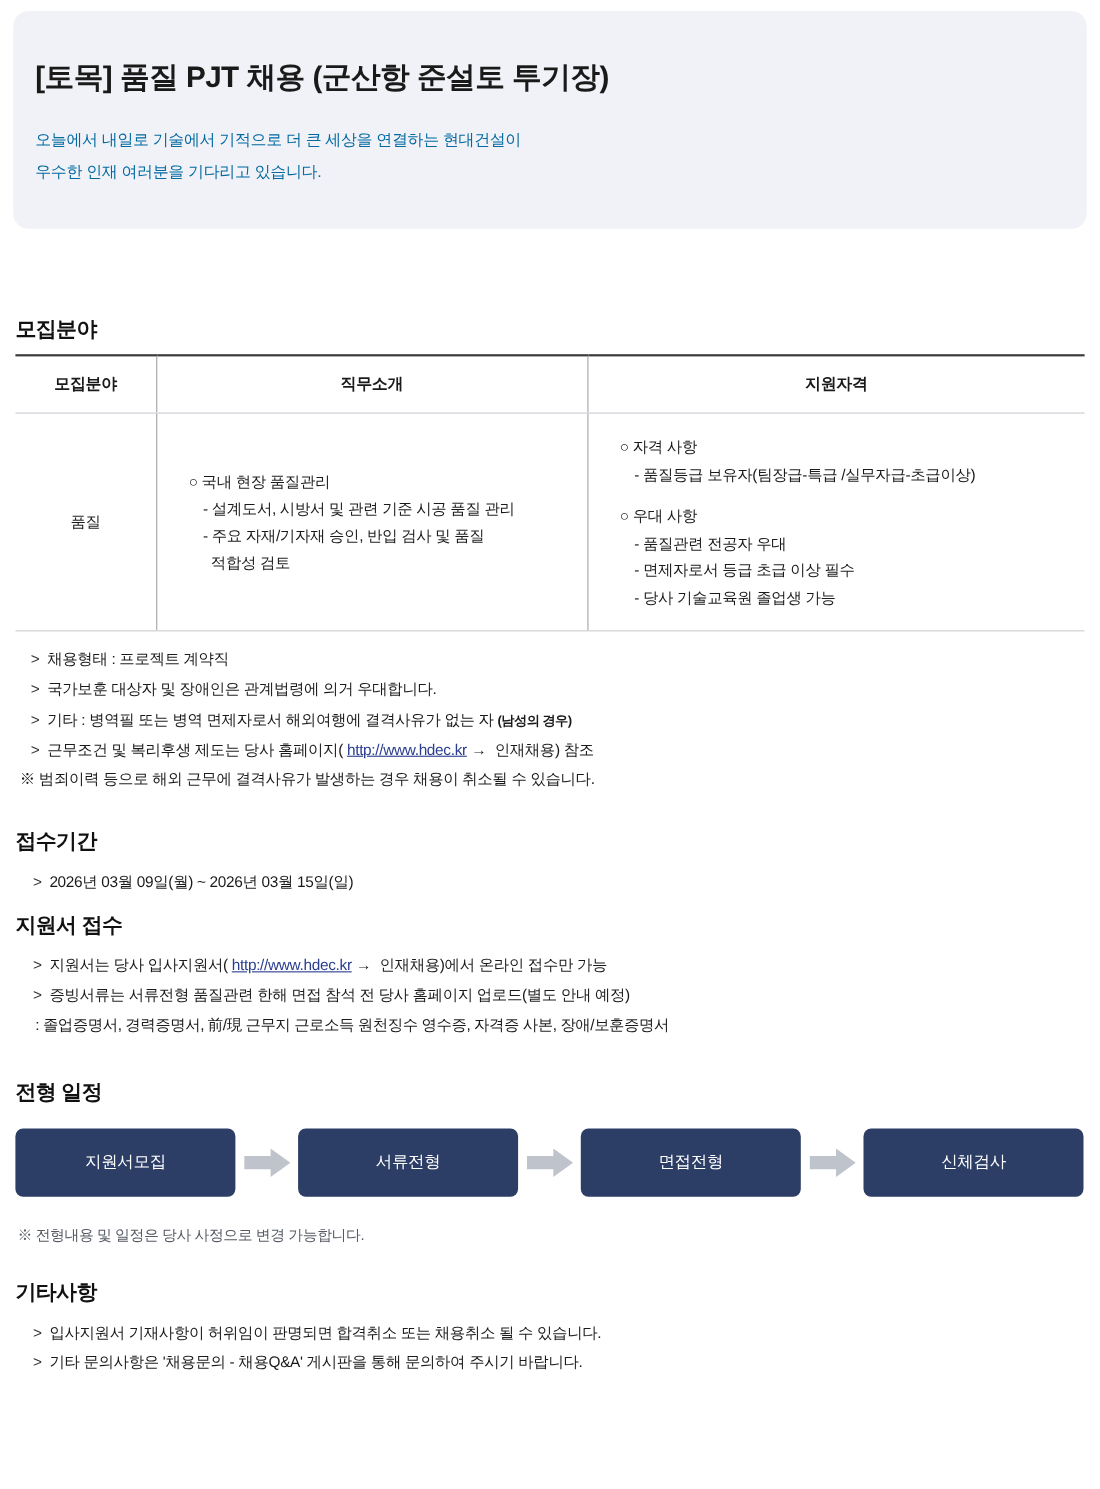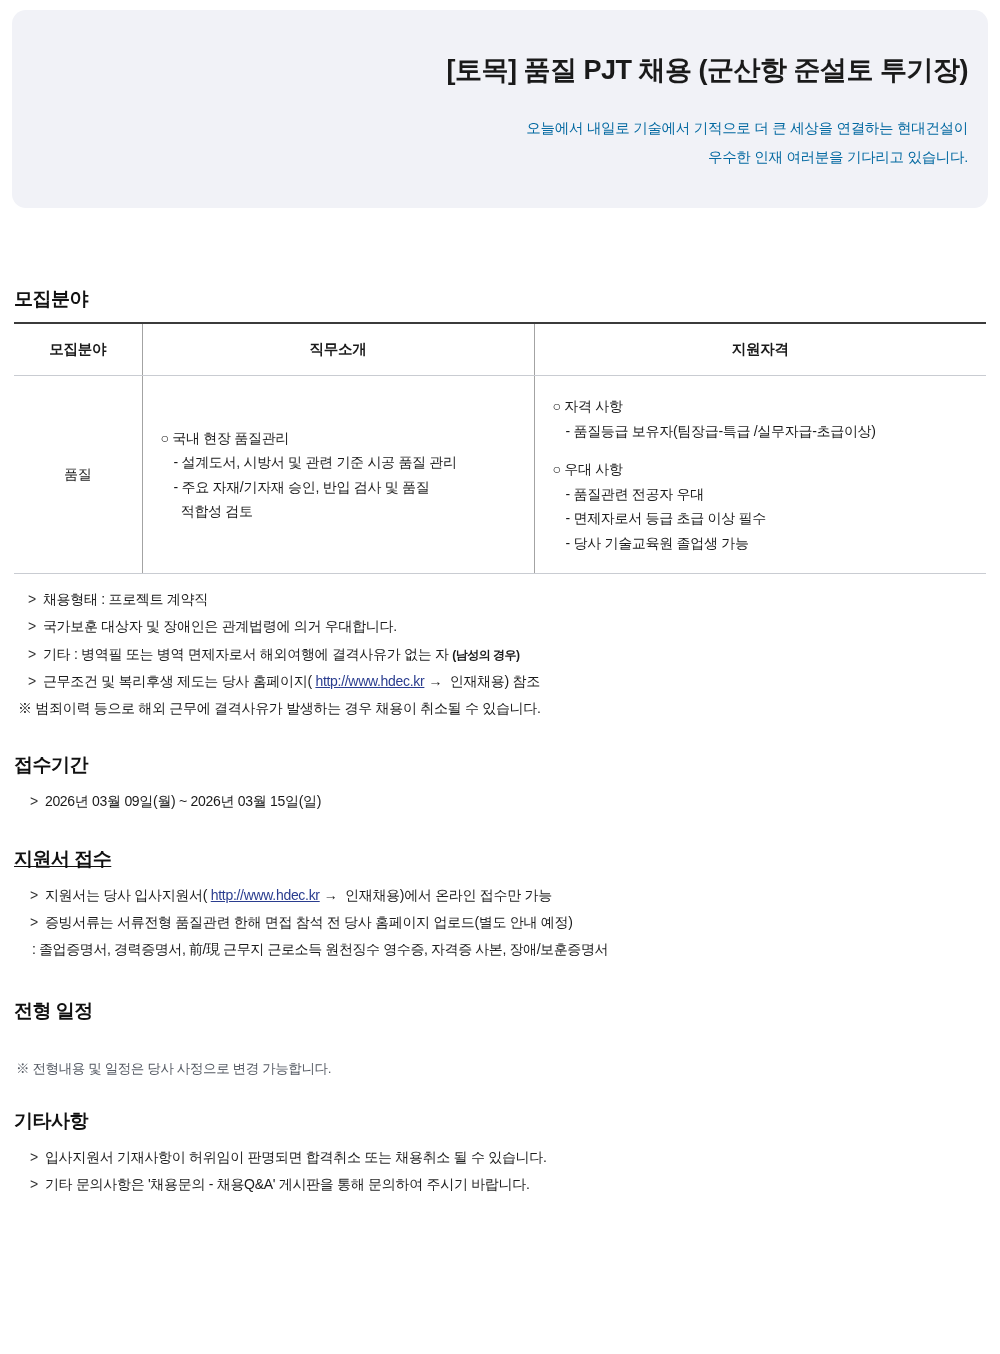--- a/index.html
+++ b/index.html
@@ -20,21 +20,21 @@
     position: relative;
     box-sizing: border-box;
   }
 
   
   .hero {
     margin: 10px 12px 0 12px;
     background: #f1f2f7;
     border-radius: 14px;
     padding: 34px 20px 36px 20px;
-    text-align: right;
+    text-align: left;
   }
   .hero-title {
     font-size: 27px;
     font-weight: bold;
     color: #1a1a1a;
     letter-spacing: -0.5px;
     margin: 8px 0 26px 0;
   }
   .hero-sub {
     font-size: 14.5px;
@@ -46,21 +46,21 @@
   
   .section-title {
     font-size: 19px;
     font-weight: bold;
     color: #111111;
     letter-spacing: -0.5px;
     margin: 0 0 10px 14px;
   }
   .sec-gap-1 { margin-top: 78px; }
   .sec-gap-2 { margin-top: 30px; }
-  .sec-gap-3 { margin-top: 30px; text-decoration: underline; }
+  .sec-gap-3 { margin-top: 12px; }
   .sec-gap-4 { margin-top: 34px; }
   .sec-gap-5 { margin-top: 30px; }
 
   
   .tbl-wrap { padding: 0 14px; }
   table.recruit {
     width: 972px;
     border-collapse: collapse;
     table-layout: fixed;
     font-size: 14px;
@@ -71,21 +71,21 @@
     background: #ffffff;
     font-size: 14.5px;
     font-weight: bold;
     color: #1a1a1a;
     padding: 16px 6px;
     text-align: center;
     letter-spacing: -0.3px;
   }
   table.recruit td {
     border-bottom: 1px solid #c9ccd2;
-    padding: 18px 18px;
+    padding: 18px 29px;
     vertical-align: middle;
     color: #1a1a1a;
     line-height: 1.75;
     letter-spacing: -0.3px;
   }
   .col-field  { width: 128px; }
   .col-desc   { width: 392px; }
   .col-qual   { width: 452px; }
   .cell-center { text-align: center; }
   .divider-l { border-left: 1px solid #a3a3a3; }
@@ -250,20 +250,41 @@
     <div class="note-row">
       <span class="gt">&gt;</span><span>지원서는 당사 입사지원서( </span><a class="link" href="#">http://www.hdec.kr</a><span class="arrow-in">→</span><span> 인재채용)에서 온라인 접수만 가능</span>
     </div>
     <div class="note-row">
       <span class="gt">&gt;</span><span>증빙서류는 서류전형 품질관련 한해 면접 참석 전 당사 홈페이지 업로드(별도 안내 예정)</span>
     </div>
     <div class="sub-note">: 졸업증명서, 경력증명서, 前/現 근무지 근로소득 원천징수 영수증, 자격증 사본, 장애/보훈증명서</div>
   </div>
 
   <div class="section-title sec-gap-4">전형 일정</div>
+  <div class="flow">
+    <div class="flow-step">지원서모집</div>
+    <div class="flow-arrow">
+      <svg width="42" height="26" viewBox="0 0 42 26" aria-hidden="true">
+        <path d="M0 7 H24 V0 L42 13 L24 26 V19 H0 Z" fill="#bfc3cb"></path>
+      </svg>
+    </div>
+    <div class="flow-step">서류전형</div>
+    <div class="flow-arrow">
+      <svg width="42" height="26" viewBox="0 0 42 26" aria-hidden="true">
+        <path d="M0 7 H24 V0 L42 13 L24 26 V19 H0 Z" fill="#bfc3cb"></path>
+      </svg>
+    </div>
+    <div class="flow-step">면접전형</div>
+    <div class="flow-arrow">
+      <svg width="42" height="26" viewBox="0 0 42 26" aria-hidden="true">
+        <path d="M0 7 H24 V0 L42 13 L24 26 V19 H0 Z" fill="#bfc3cb"></path>
+      </svg>
+    </div>
+    <div class="flow-step">신체검사</div>
+  </div>
   <div class="flow-note">※ 전형내용 및 일정은 당사 사정으로 변경 가능합니다.</div>
 
   <div class="section-title sec-gap-5">기타사항</div>
   <div class="list-block">
     <div class="note-row">
       <span class="gt">&gt;</span><span>입사지원서 기재사항이 허위임이 판명되면 합격취소 또는 채용취소 될 수 있습니다.</span>
     </div>
     <div class="note-row">
       <span class="gt">&gt;</span><span>기타 문의사항은 '채용문의 - 채용Q&amp;A' 게시판을 통해 문의하여 주시기 바랍니다.</span>
     </div>

